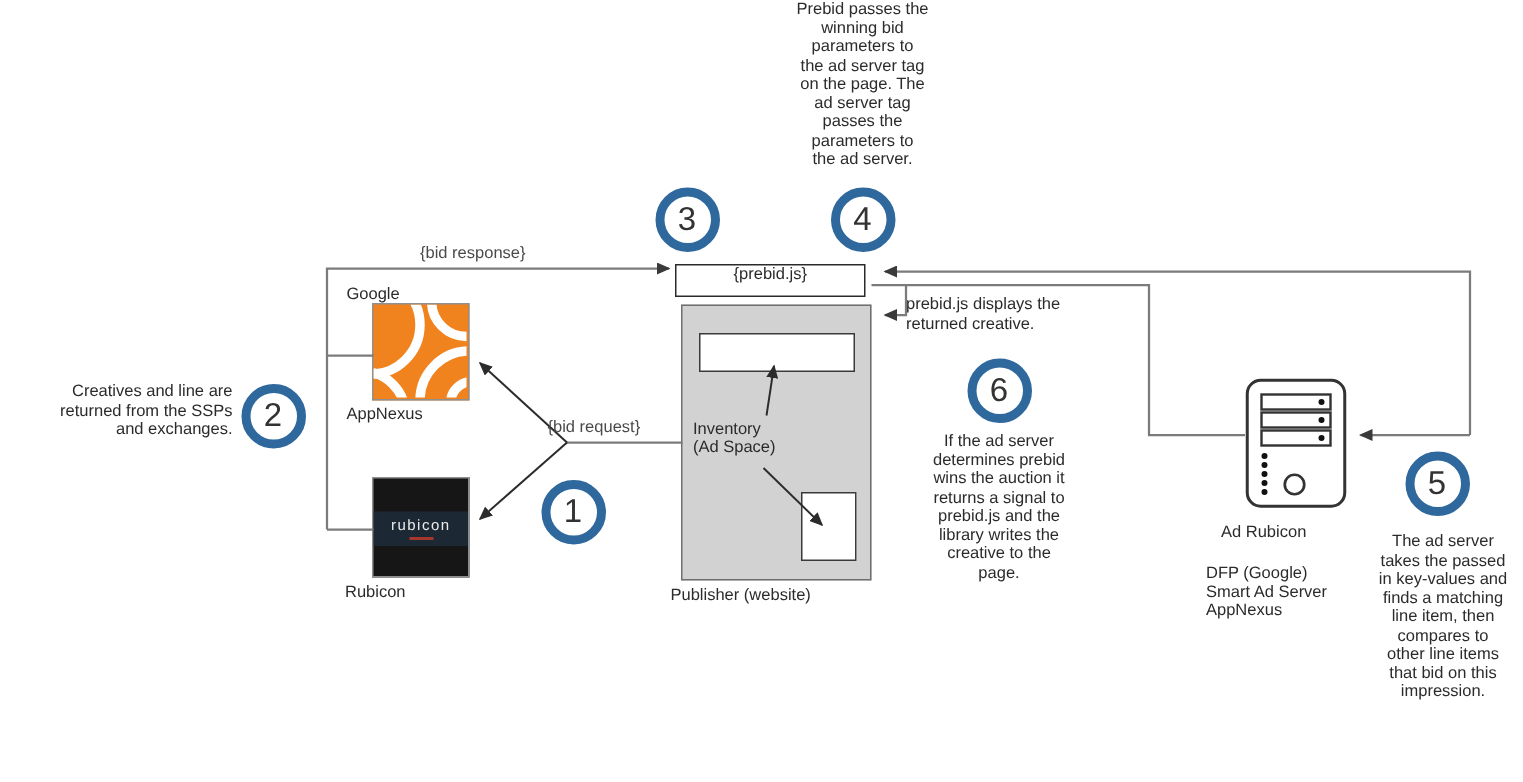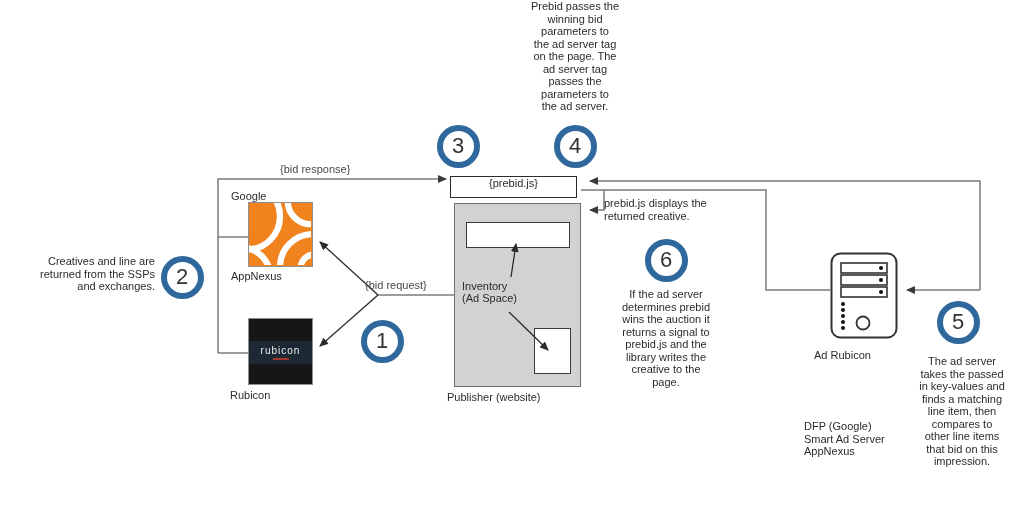--- a/index.html
+++ b/index.html
@@ -176,17 +176,17 @@
     <circle cx="51" cy="28" r="2" fill="#111"></circle>
     <circle cx="51" cy="40" r="2" fill="#111"></circle>
     <circle cx="13" cy="52" r="2" fill="#111"></circle>
     <circle cx="13" cy="58" r="2" fill="#111"></circle>
     <circle cx="13" cy="64" r="2" fill="#111"></circle>
     <circle cx="13" cy="70" r="2" fill="#111"></circle>
     <circle cx="13" cy="76" r="2" fill="#111"></circle>
     <circle cx="33" cy="71" r="6.5" fill="none" stroke="#333" stroke-width="1.8"></circle>
   </svg>
   <div class="lbl" style="left:814px;top:349px;width:100px;">Ad Rubicon</div>
-  <div class="lbl" style="left:804px;top:376px;width:120px;line-height:12.5px;margin-top:44px;">DFP (Google)
+  <div class="lbl" style="left:804px;top:376px;width:120px;line-height:12.5px;">DFP (Google)
 Smart Ad Server
 AppNexus</div>
 
 </div>
 
 </body></html>

